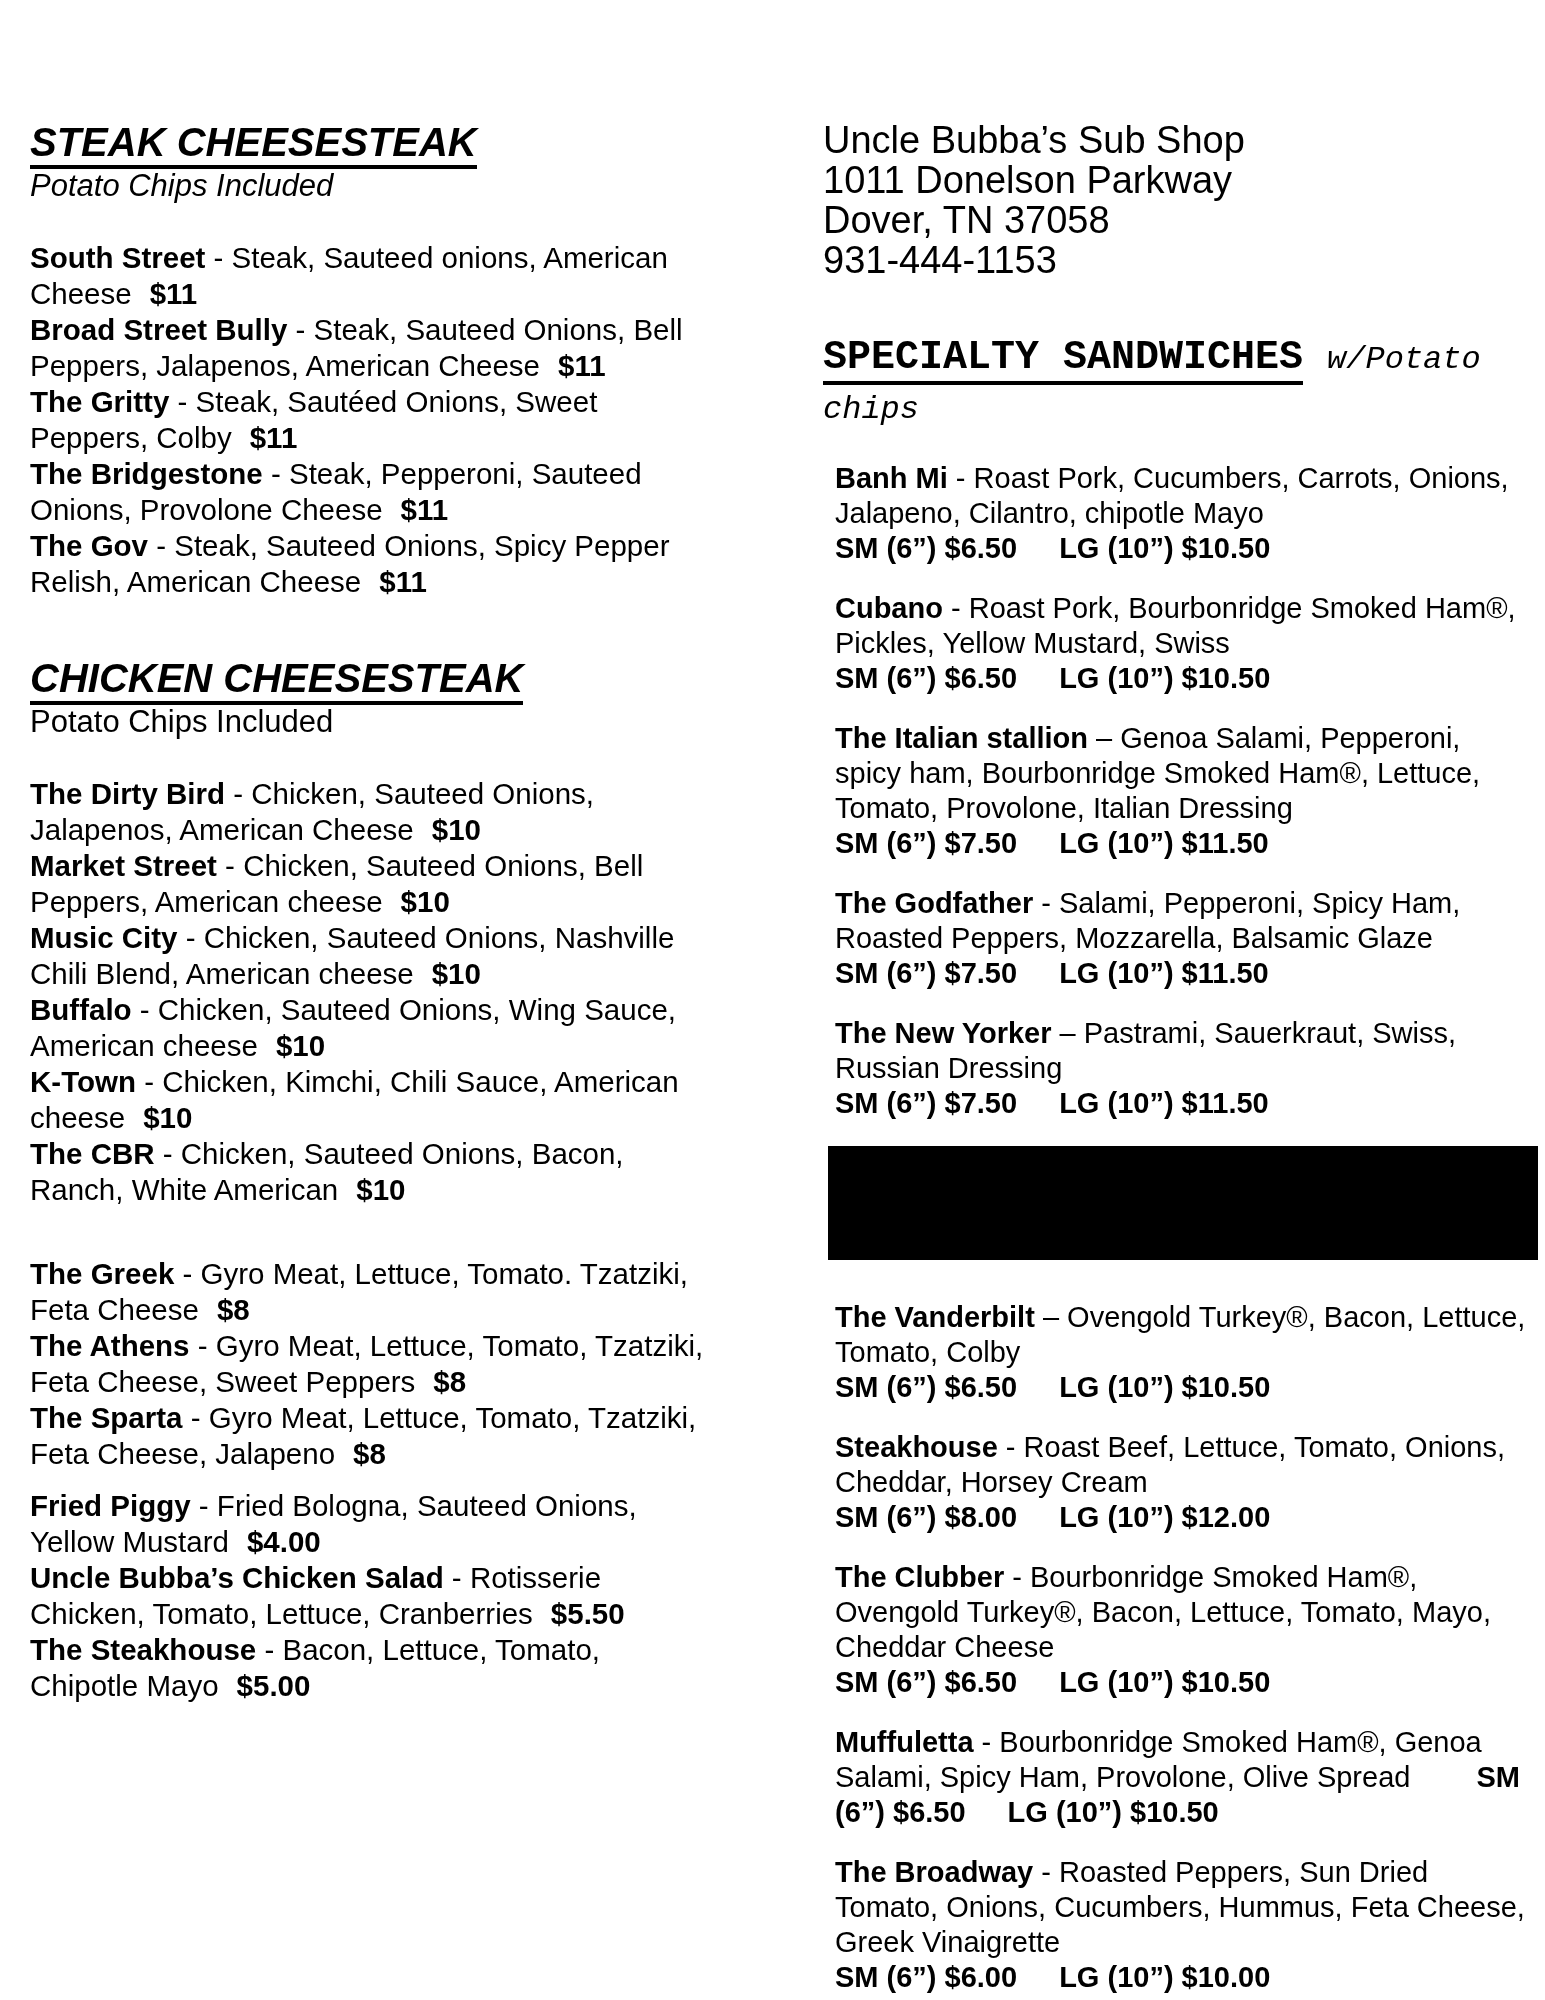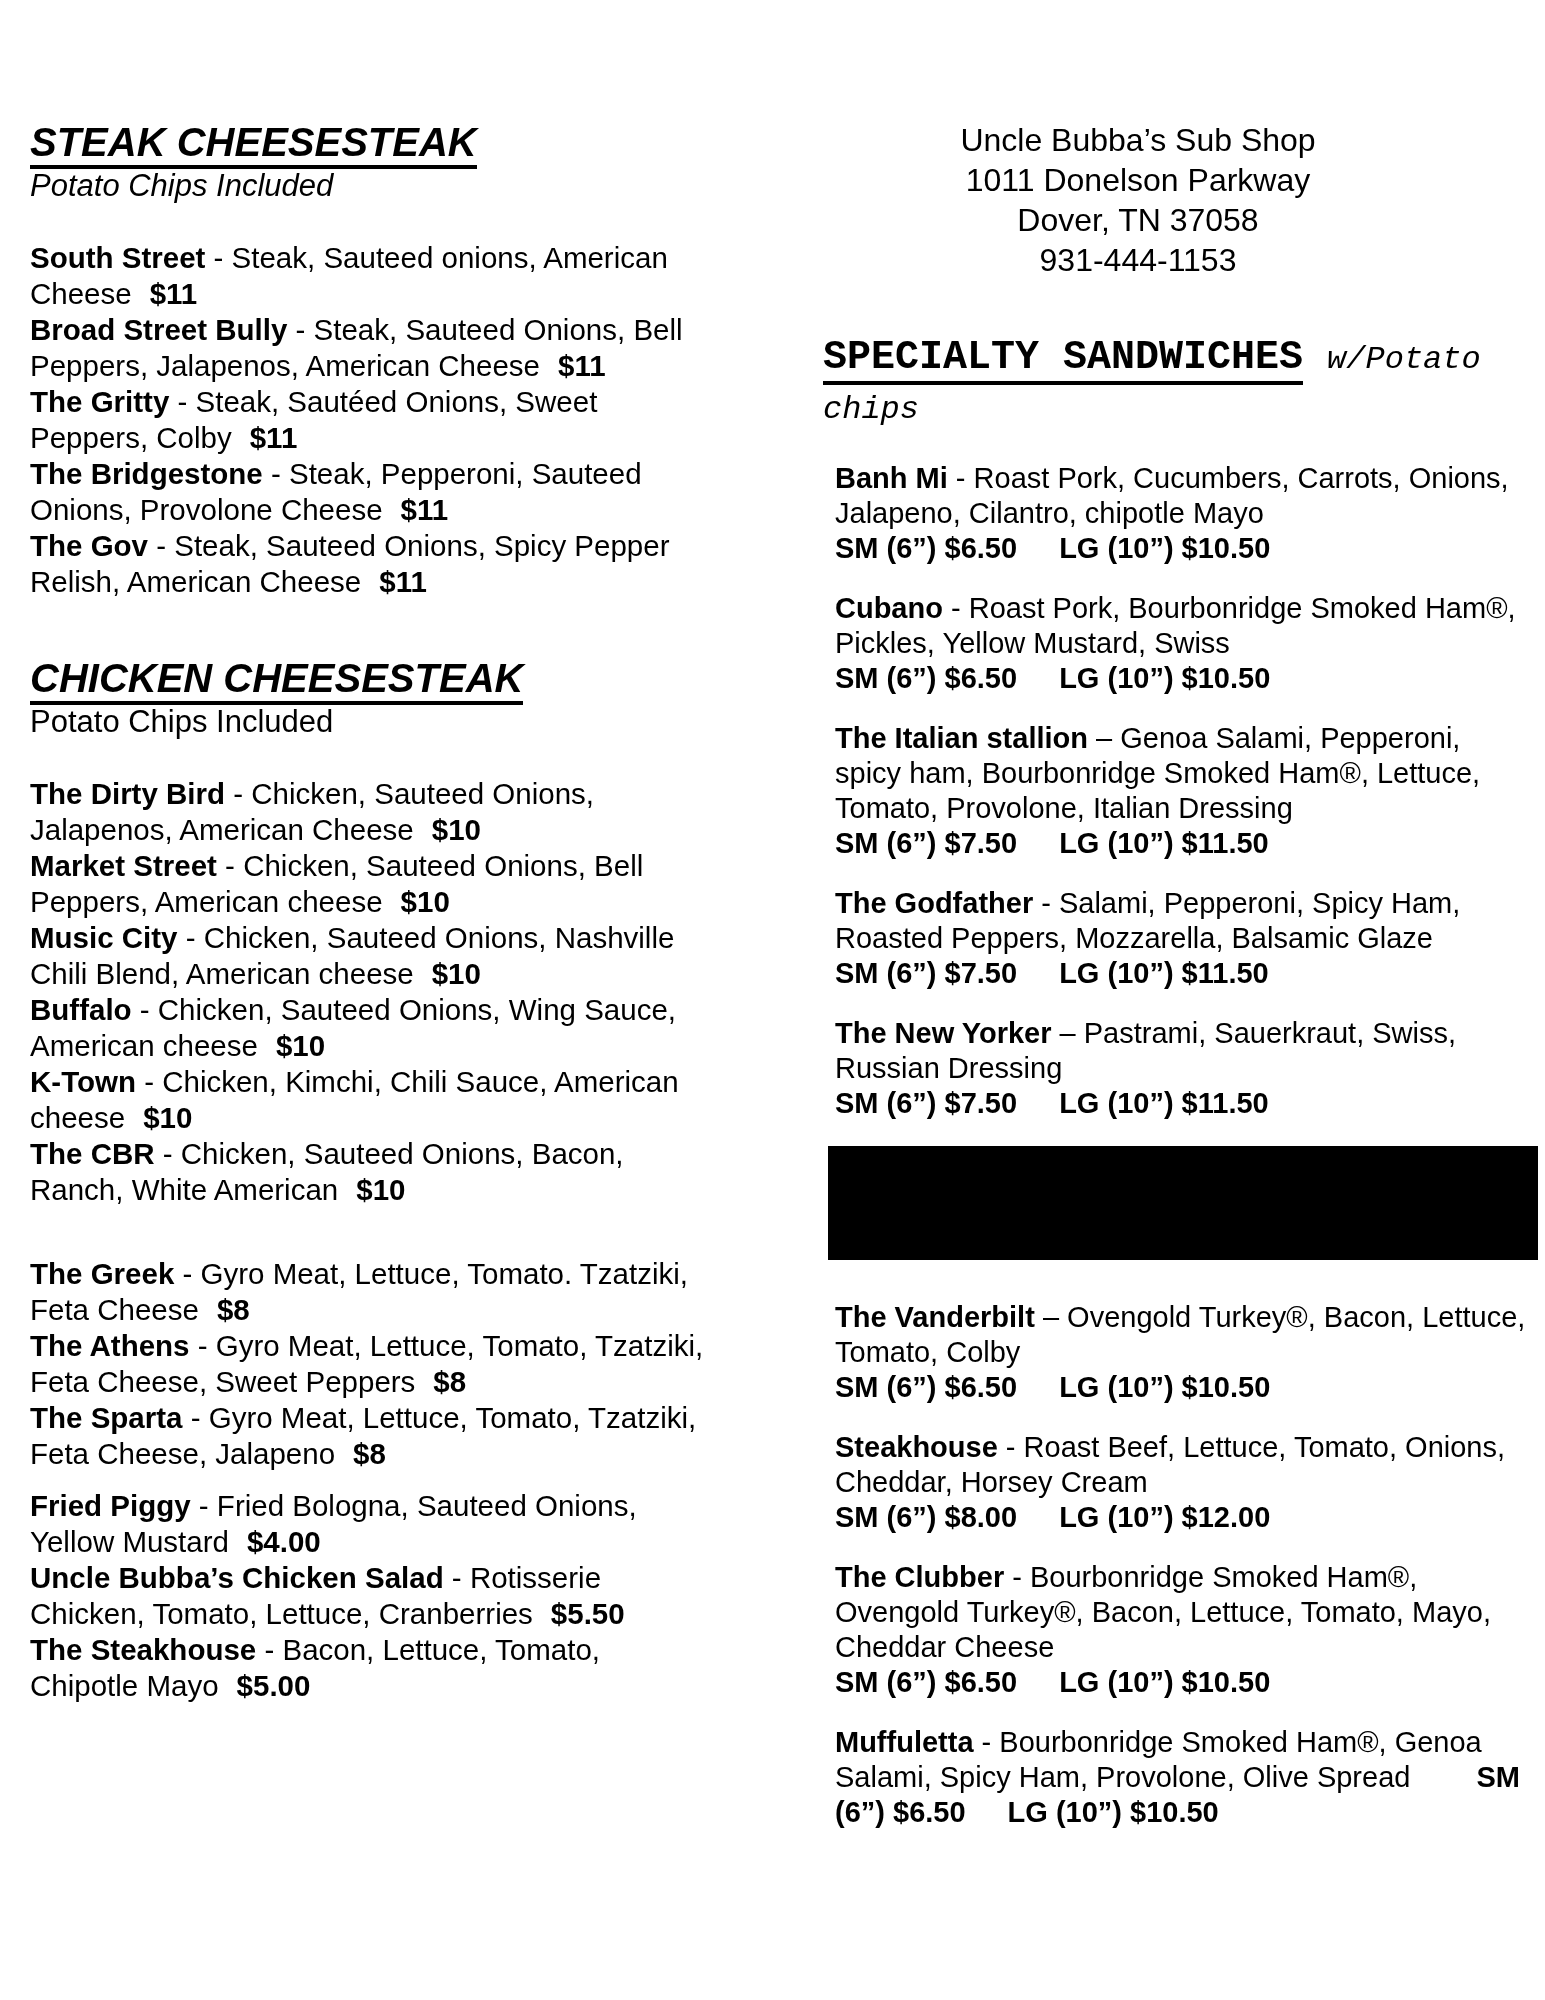--- a/index.html
+++ b/index.html
@@ -25,21 +25,21 @@
   .item { margin:0; font-size:29.5px; line-height:36px; }
   .item .nm { font-weight:bold; }
   .item .pr { font-weight:bold; margin-left:18px; }
   section.lsec { margin-bottom:54px; }
   section.lsec.s2 { margin-bottom:48px; }
   section.lsec.s3 { margin-bottom:16px; }
   section.lsec.s3 .items, section.lsec.s4 .items { margin-top:10px; }
   section.lsec.s3 h2, section.lsec.s4 h2 { line-height:45px; }
 
   
-  .address { width:630px; text-align:center; font-size:32px; line-height:40px; }
+  .address { width:630px; font-size:38px; line-height:40px; }
   .address p { margin:0; }
   h2.spec-title { margin:54px 0 0 0;font-family:Liberation Mono, monospace; }
   .note-i { font-style:italic; font-weight:normal; font-size:32px; }
   .sitems { margin-top:27px;margin-left:12px; }
   .sitem { margin:0 0 25px 0; font-size:29px; line-height:35px; }
   .sitem .nm { font-weight:bold; }
   .sitem .prices { display:block; font-weight:bold; }
   .sitem .prices .lg { margin-left:42px; }
   .sitem.inline-price .prices { display:inline; margin-left:58px; }
   .sitem.inline-price .prices .lg { margin-left:42px; }
@@ -148,16 +148,20 @@
       <div class="sitem">
         <b class="nm">The Clubber</b><span> - </span><span>Bourbonridge Smoked Ham®, Ovengold Turkey®,  Bacon, Lettuce, Tomato, Mayo, Cheddar Cheese</span>
         <span class="prices"><span>SM (6”) $6.50</span><span class="lg">LG (10”) $10.50</span></span>
       </div>
 
       <div class="sitem inline-price">
         <b class="nm">Muffuletta</b><span> -  </span><span>Bourbonridge Smoked Ham®, Genoa Salami, Spicy Ham, Provolone, Olive Spread</span>
         <span class="prices"><span>SM (6”) $6.50</span><span class="lg">LG (10”) $10.50</span></span>
       </div>
 
+      <div class="sitem">
+        <b class="nm">The Broadway</b><span> - </span><span>Roasted Peppers, Sun Dried Tomato, Onions, Cucumbers, Hummus, Feta Cheese, Greek Vinaigrette</span>
+        <span class="prices"><span>SM (6”) $6.00</span><span class="lg">LG (10”) $10.00</span></span>
+      </div>
 
     </div>
   </div>
 </div>
 
 </body></html>

